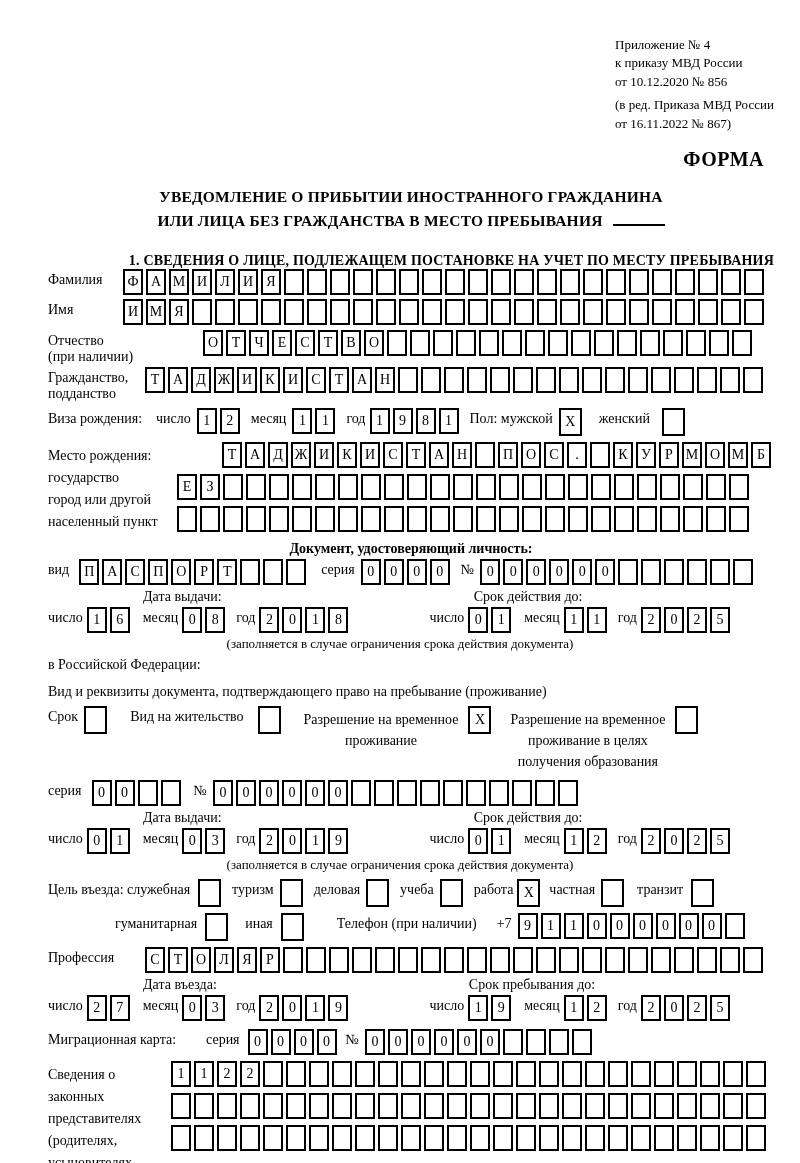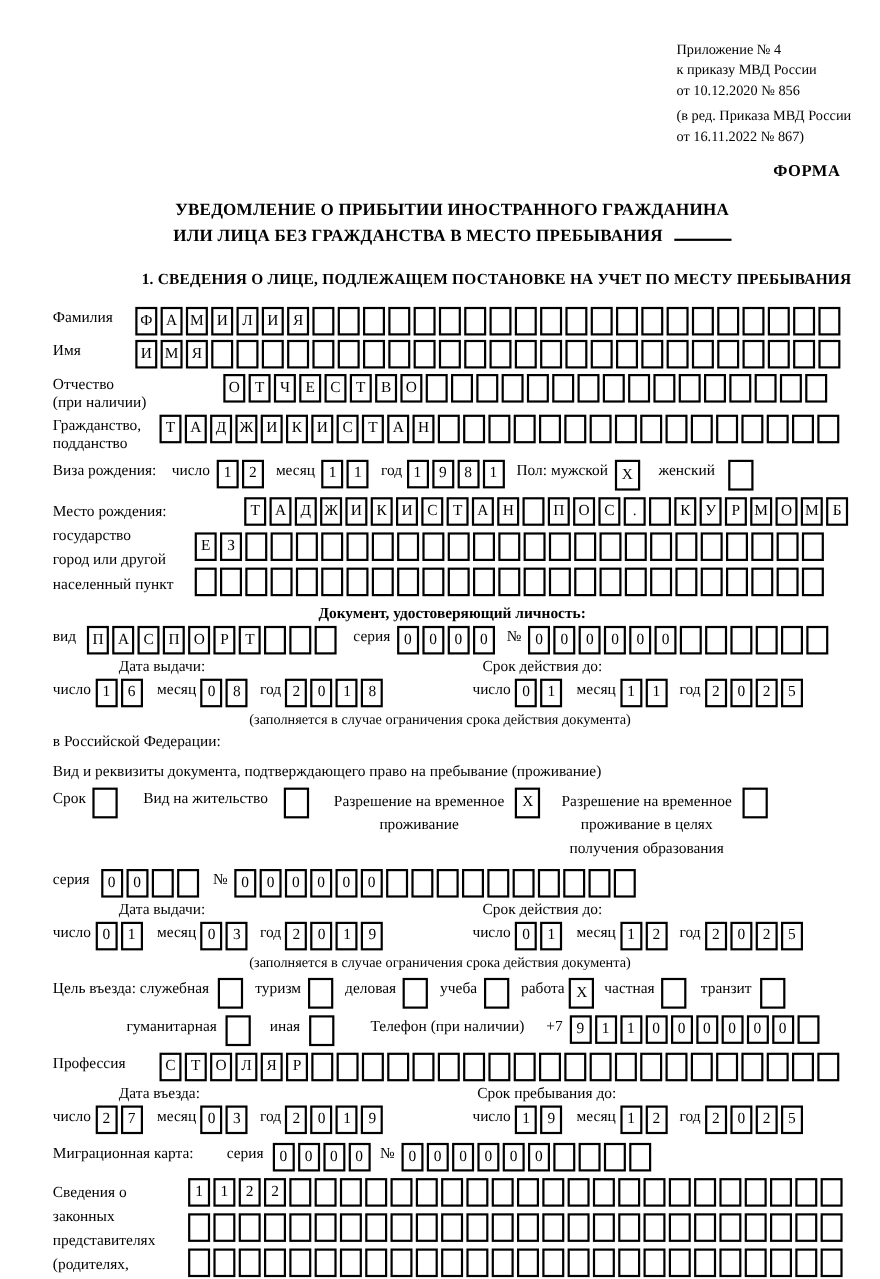--- a/index.html
+++ b/index.html
@@ -5,51 +5,51 @@
   html,body{margin:0;padding:0;background:#ffffff;}
   .page{
     width:800px;height:1163px;background:#fff;color:#000;
     font-family:"Liberation Serif","DejaVu Serif",serif;
     box-sizing:border-box;position:relative;overflow:hidden;
     padding:36px 26px 10px 48px;font-size:14px;border-radius:32px;
   }
   
   .appendix{margin-left:567px;font-size:13px;line-height:1.42;white-space:nowrap;}
   .apx-rev{margin-top:5px;}
-  .forma{margin-top:15px;text-align:right;padding-right:10px;font-weight:bold;font-size:15px;letter-spacing:.5px;}
+  .forma{margin-top:15px;text-align:right;padding-right:10px;font-weight:bold;font-size:20px;letter-spacing:.5px;}
   
   .title{margin-top:14px;text-align:center;font-weight:bold;font-size:15.5px;line-height:1.55;letter-spacing:.2px;}
   .uline{display:inline-block;width:52px;border-bottom:2px solid #000;margin-left:10px;vertical-align:baseline;height:12px;}
   .sec1{margin-top:20px;text-align:right;font-weight:bold;font-size:14px;letter-spacing:.2px;}
   
   .frow{display:flex;align-items:flex-start;}
   .flabel{white-space:nowrap;padding-top:3px;}
   .cells{display:flex;flex-wrap:nowrap;flex:none;}
   .cell{
     flex:none;display:inline-flex;align-items:center;justify-content:center;
     width:16px;height:22px;border:2px solid #000;margin-right:3px;
     font-size:14px;line-height:1;
   }
   .cb .cell{width:19px;height:24px;}
   
   .mt2{margin-top:2px}.mt4{margin-top:4px}.mt5{margin-top:5px}.mt6{margin-top:6px}
-  .mt8{margin-top:8px}.mt16{margin-top:16px}
+  .mt8{margin-top:8px}.mt16{}
   .ml4{margin-left:4px}.ml6{margin-left:6px}.ml8{margin-left:8px}.ml10{margin-left:10px}
   .ml12{margin-left:12px}.ml14{margin-left:14px}.ml16{margin-left:16px}.ml20{margin-left:20px}
   .ml30{margin-left:30px}.ml67{margin-left:67px}
   .w75{width:75px}.w97{width:97px}.w155{width:155px}
   .bp-label{width:130px;line-height:22px;white-space:nowrap;}
   .bp-cells .cells{margin-bottom:6px;}
   .bp1{margin-left:45px;}
   .doc-head{margin-top:3px;text-align:center;font-weight:bold;font-size:14px;}
   .plain{line-height:1.5;}
   
   .dblock{margin-top:4px;}
   .dheads{display:flex;font-size:14px;}
-  .dh-left{margin-left:60px;}
+  .dh-left{margin-left:95px;}
   .dh-right{margin-left:252px;}
   .drow{display:flex;align-items:flex-start;margin-top:2px;}
   .dlbl{white-space:nowrap;padding-top:3px;margin-right:4px;}
   .gap-right{margin-left:78px;}
   .dnote{margin-top:3px;text-align:center;padding-right:22px;font-size:13px;}
   
   .cbl{text-align:center;line-height:1.5;white-space:nowrap;padding-top:3px;}
   .rep-label{width:123px;line-height:22px;white-space:nowrap;}
   .rep-cells .cells{margin-bottom:6px;}
 </style>

